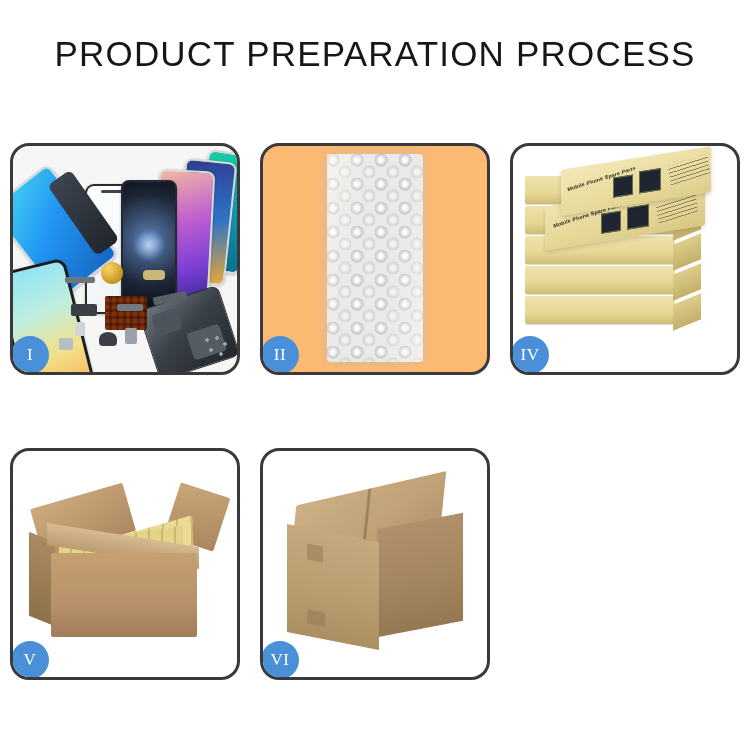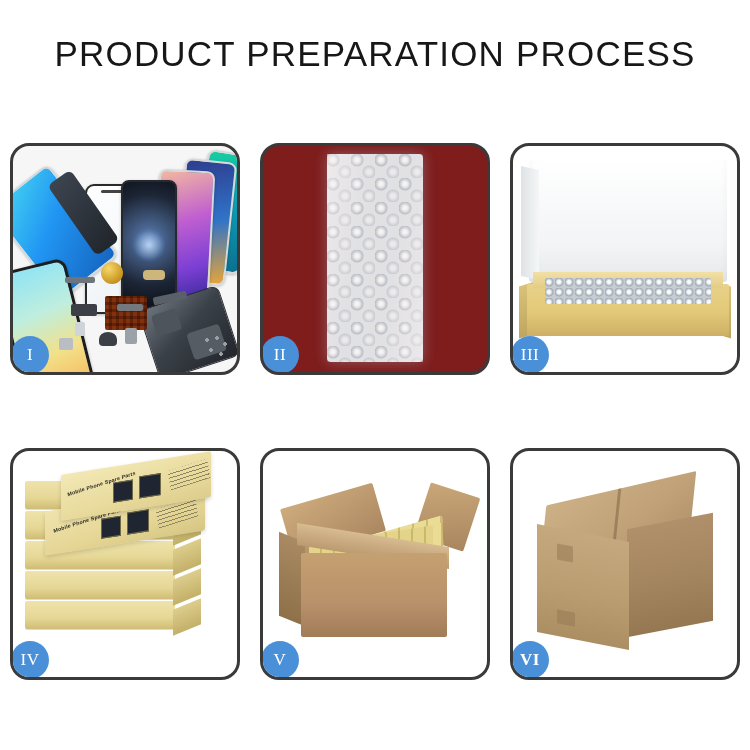--- a/index.html
+++ b/index.html
@@ -156,21 +156,21 @@
     position:absolute; right:6px; bottom:14px; width:28px; height:22px; z-index:7;
     background:
       radial-gradient(circle 2px at 4px 4px,#9aa0a6 99%,transparent),
       radial-gradient(circle 2px at 14px 2px,#9aa0a6 99%,transparent),
       radial-gradient(circle 2px at 22px 8px,#9aa0a6 99%,transparent),
       radial-gradient(circle 2px at 8px 14px,#9aa0a6 99%,transparent),
       radial-gradient(circle 2px at 18px 18px,#9aa0a6 99%,transparent);
   }
 
   
-  .p2 { background:#7f1d1d; }
+  .p2 { background:#fdba74; }
   .bubblewrap{
     position:absolute; left:50%; top:8px; transform:translateX(-50%);
     width:96px; height:208px;
     background-color:#e8ecef;
     background-image:
       radial-gradient(circle at 6px 6px, rgba(255,255,255,0.95) 2px, rgba(176,188,198,0.75) 6px, rgba(230,235,239,0.4) 7px),
       radial-gradient(circle at 18px 18px, rgba(255,255,255,0.95) 2px, rgba(176,188,198,0.75) 6px, rgba(230,235,239,0.4) 7px);
     background-size: 24px 24px, 24px 24px;
     border-radius:4px;
     box-shadow: 0 0 14px rgba(170,180,190,0.45);
@@ -293,21 +293,21 @@
     border-radius:2px;
   }
   .contents2{
     position:absolute; left:96px; top:76px; width:84px; height:42px;
     transform: skewY(-14deg) rotate(-2deg);
     background: repeating-linear-gradient(90deg,#ebdc95 0 12px,#cdbd71 12px 14px);
     border-radius:2px;
   }
 
   
-  .p6 { background:#ffffff;font-weight:bold; }
+  .p6 { background:#ffffff; }
   .c6top{
     position:absolute; left:30px; top:38px; width:150px; height:62px;
     background: linear-gradient(150deg,#cdb086 0%,#c0a178 60%,#b29268 100%);
     transform: skewY(-13deg) skewX(-6deg); border-radius:2px;
   }
   .c6top::after{
     content:""; position:absolute; left:48%; top:0; width:3px; height:100%;
     background: rgba(120,95,62,0.5);
   }
   .c6front{
@@ -363,30 +363,20 @@
       <div class="badge">I</div>
     </div>
 
     <div class="panel p2">
       <div class="scene">
         <div class="bubblewrap"></div>
       </div>
       <div class="badge">II</div>
     </div>
 
-    <div class="panel p3">
-      <div class="scene">
-        <div class="lid"></div>
-        <div class="boxflapL"></div>
-        <div class="boxflapR"></div>
-        <div class="boxbase"></div>
-        <div class="innerwrap"></div>
-      </div>
-      <div class="badge">III</div>
-    </div>
 
     <div class="panel p4">
       <div class="scene">
         <div class="stack">
           <div class="sbox sb5">
               <span class="side"></span>
             </div>
           <div class="sbox sb4">
               <span class="side"></span>
             </div>

